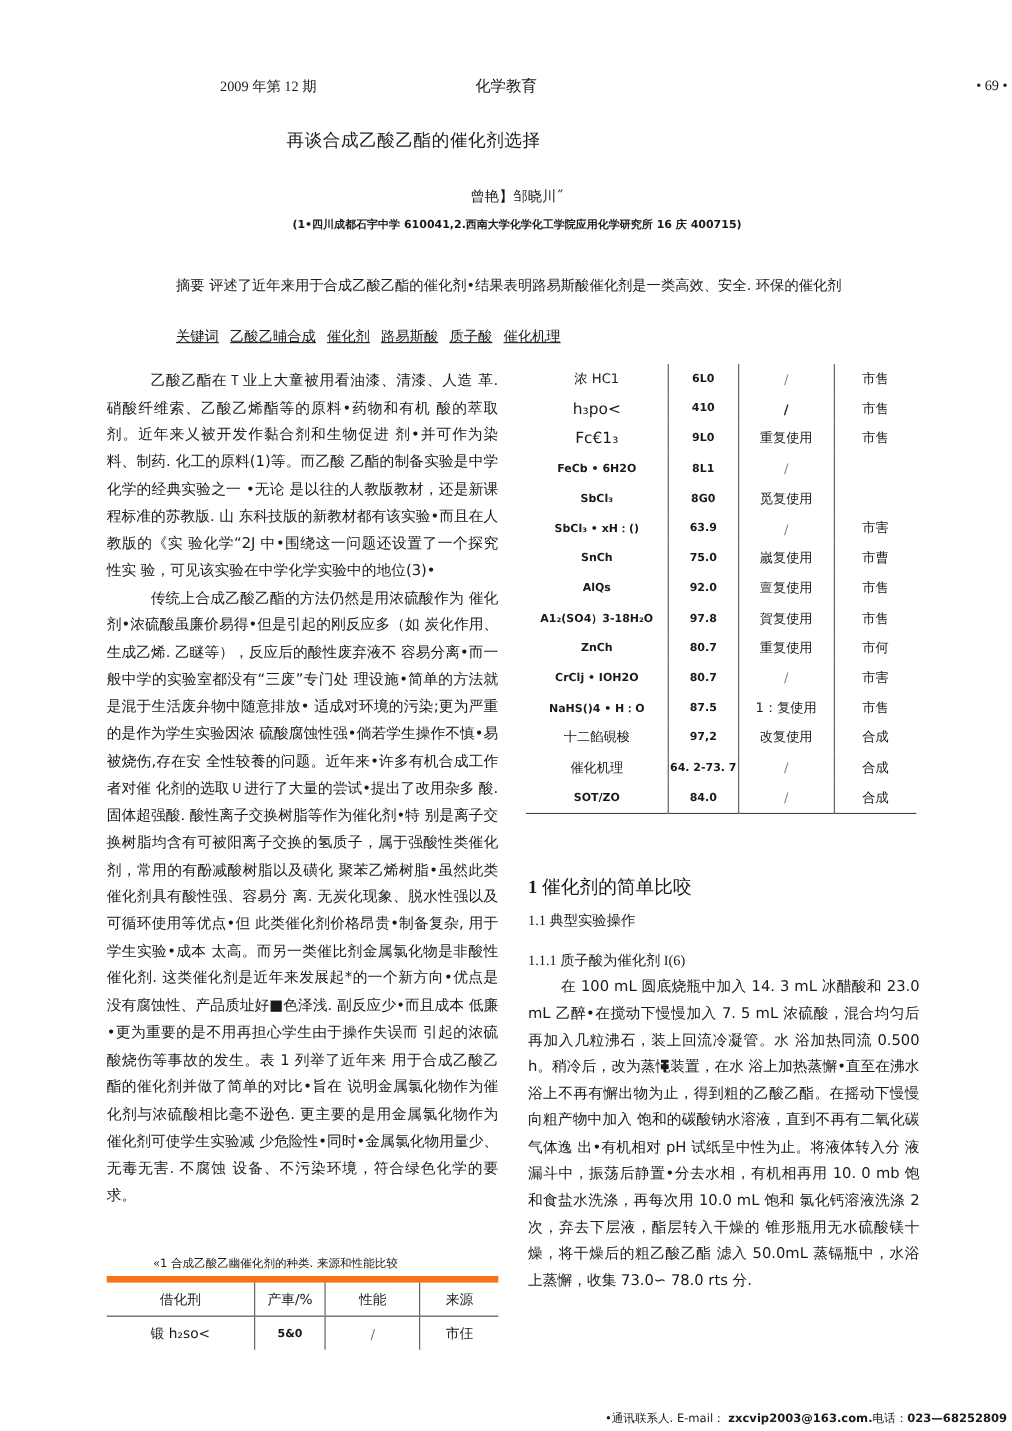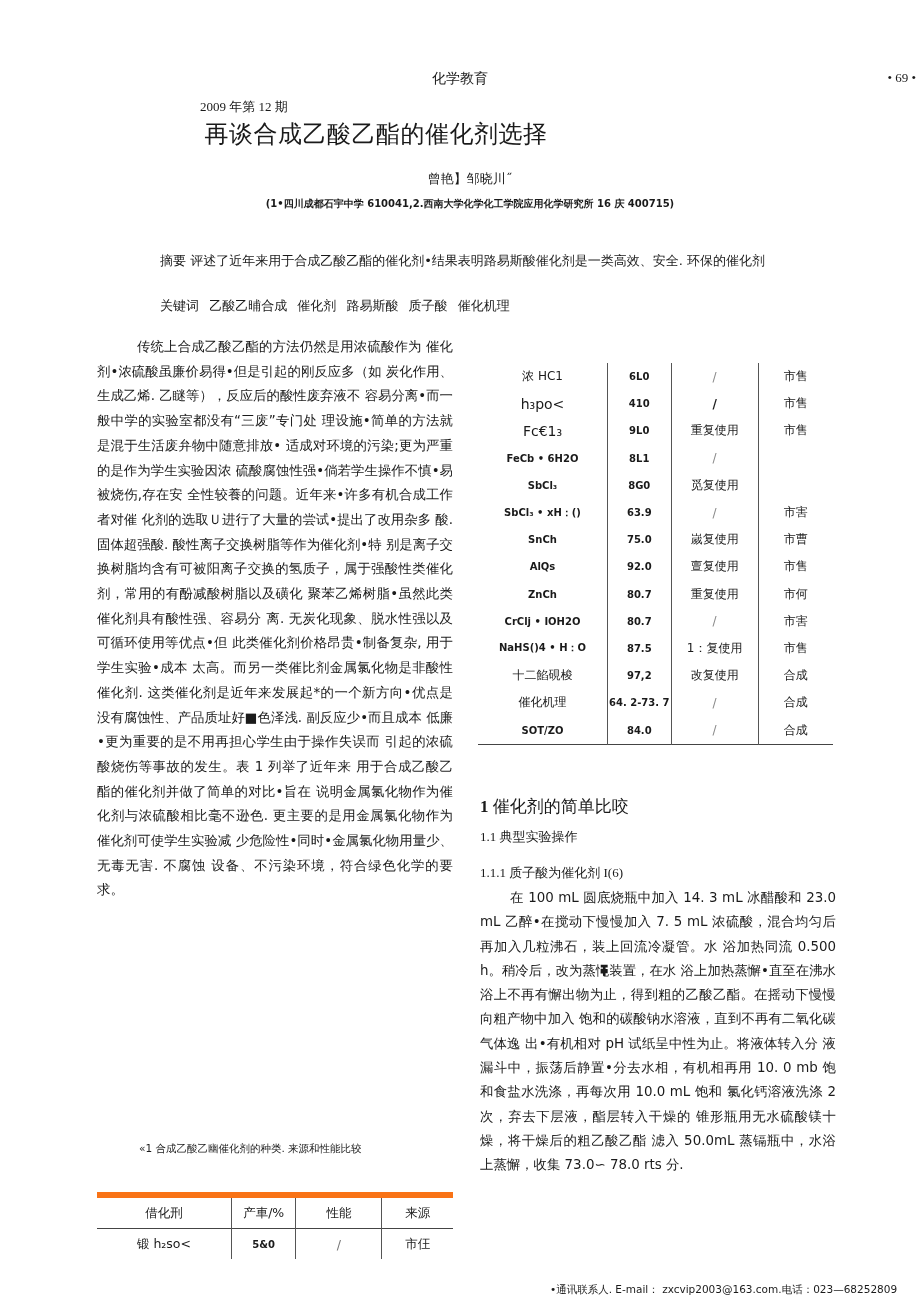--- a/index.html
+++ b/index.html
@@ -1,54 +1,54 @@
 <!DOCTYPE html>
 <html><head>
 <meta charset="utf-8">
 <style>
   html, body { margin: 0; padding: 0; background: #ffffff; }
   body { width: 920px; height: 1301px; position: relative; overflow: hidden; color: #1a1a1a;
          font-family: "DejaVu Sans", "Liberation Sans", sans-serif; }
   .abs { position: absolute; }
   .hdr { top: 70px; font-size: 13px; }
-  .hdr-left { left: 200px; font-family: "Liberation Serif", "DejaVu Serif", serif; margin-top: 28px; }
+  .hdr-left { left: 200px; font-family: "Liberation Serif", "DejaVu Serif", serif; }
   .hdr-center { left: 0; width: 920px; text-align: center; top: 70px; font-size: 14px; }
   .hdr-right { right: 4px; font-family: "Liberation Serif", "DejaVu Serif", serif; }
-  .title { top: 118px; left: 0; width: 752px; text-align: center; font-size: 24px; letter-spacing: 0.5px; }
+  .title { top: 118px; left: 0; width: 752px; text-align: center; font-size: 16px; letter-spacing: 0.5px; }
   .authors { top: 170px; left: 0; width: 940px; text-align: center; font-size: 13px; }
   .affil { top: 197px; left: 0; width: 940px; text-align: center; font-size: 10px; font-weight: bold; }
   .abstract { top: 248px; left: 120px; width: 720px; font-size: 13px; line-height: 25px; }
   .abstract .indent { padding-left: 40px; }
   .keywords { top: 297px; left: 160px; font-size: 13px; }
-  .keywords span { margin-right: 6px; }
+  .keywords span { margin-right: 6px; text-decoration: underline; }
   .left-col { left: 97px; top: 335px; width: 356px; font-size: 13.4px; line-height: 24.7px; text-align: justify; }
   .left-col p { margin: 0; text-indent: 40px; }
   .tbl-caption { left: 97px; top: 1142px; width: 356px; font-size: 10.5px; padding-left: 42px; box-sizing: border-box; }
-  table { border-collapse: collapse; margin-top: 32px; }
+  table { border-collapse: collapse; }
   .tbl-left { left: 97px; top: 1160px; width: 356px; font-size: 12.5px; }
   .tbl-left th, .tbl-left td { text-align: center; height: 28px; font-weight: normal; }
   .tbl-left thead tr { border-top: 6px solid #f97316; border-bottom: 1px solid #444; }
   .tbl-left th + th, .tbl-left td + td { border-left: 1px solid #555; }
   .tbl-right { left: 478px; top: 331px; width: 355px; font-size: 12px; }
   .tbl-right td { text-align: center; height: 27.2px; padding: 0; }
   .tbl-right td + td { border-left: 1px solid #555; }
   .tbl-right tbody { border-bottom: 1px solid #444; }
   .tbl-right td.cat { font-size: 10px; font-weight: bold; }
   .tbl-right td.yld { font-size: 10px; font-weight: bold; }
   .tbl-right td.perf, .tbl-right td.src { font-size: 12px; }
   .c1 { width: 130px; } .c2 { width: 63px; } .c3 { width: 87px; } .c4 { width: 75px; }
   .lc1 { width: 136px; } .lc2 { width: 63px; } .lc3 { width: 86px; } .lc4 { width: 71px; }
   .sec1 { left: 480px; top: 795px; font-size: 17px; font-family: "Liberation Serif", "DejaVu Serif", serif; }
   .sec1 b { font-weight: bold; }
   .sec11 { left: 480px; top: 828px; font-size: 13px; font-family: "Liberation Serif", "DejaVu Serif", serif; }
   .sec111 { left: 480px; top: 864px; font-size: 13px; font-family: "Liberation Serif", "DejaVu Serif", serif; }
   .right-body { left: 480px; top: 886px; width: 356px; font-size: 13.4px; line-height: 24.3px; text-align: justify; }
   .right-body p { margin: 0; text-indent: 30px; }
   .footer { left: 550px; top: 1283px; font-size: 10.5px; }
-  .footer .email { font-weight: normal; margin-top: 15px; }
+  .footer .email { font-weight: bold; margin-top: 15px; }
 </style>
 </head>
 <body>
 
 <div class="abs hdr hdr-left">2009 年第 12 期</div>
 <div class="abs hdr-center">化学教育</div>
 <div class="abs hdr hdr-right">• 69 •</div>
 
 <div class="abs title">再谈合成乙酸乙酯的催化剂选择</div>
 <div class="abs authors">曾艳】邹晓川˝</div>
@@ -64,20 +64,21 @@
 <div class="abs keywords">
   <span>关键词</span>
   <span>乙酸乙晡合成</span>
   <span>催化剂</span>
   <span>路易斯酸</span>
   <span>质子酸</span>
   <span>催化机理</span>
 </div>
 
 <div class="abs left-col">
+  <p>乙酸乙酯在Ｔ业上大童被用看油漆、清漆、人造 革. 硝酸纤维索、乙酸乙烯酯等的原料•药物和有机 酸的萃取剂。近年来乂被开发作黏合剂和生物促进 剂•并可作为染料、制药. 化工的原料(1)等。而乙酸 乙酯的制备实验是中学化学的经典实验之一 •无论 是以往的人教版教材，还是新课程标准的苏教版. 山 东科技版的新教材都有该实验•而且在人教版的《实 验化学“2J 中•围绕这一问题还设置了一个探究性实 验，可见该实验在中学化学实验中的地位(3)•</p>
   <p>传统上合成乙酸乙酯的方法仍然是用浓硫酸作为 催化剂•浓硫酸虽廉价易得•但是引起的刚反应多（如 炭化作用、生成乙烯. 乙瞇等），反应后的酸性废弃液不 容易分离•而一般中学的实验室都没有“三废”专门处 理设施•简单的方法就是混于生活废弁物中随意排放• 适成对环境的污染;更为严重的是作为学生实验因浓 硫酸腐蚀性强•倘若学生操作不慎•易被烧伤,存在安 全性较養的问题。近年来•许多有机合成工作者对催 化剂的选取Ｕ进行了大量的尝试•提出了改用杂多 酸. 固体超强酸. 酸性离子交换树脂等作为催化剂•特 别是离子交换树脂均含有可被阳离子交换的氢质子，属于强酸性类催化剂，常用的有酚减酸树脂以及磺化 聚苯乙烯树脂•虽然此类催化剂具有酸性强、容易分 离. 无炭化现象、脱水性强以及可循环使用等优点•但 此类催化剂价格昂贵•制备复杂, 用于学生实验•成本 太高。而另一类催比剂金属氯化物是非酸性催化剂. 这类催化剂是近年来发展起*的一个新方向•优点是 没有腐蚀性、产品质址好■色泽浅. 副反应少•而且成本 低廉•更为重要的是不用再担心学生由于操作失误而 引起的浓硫酸烧伤等事故的发生。表 1 列举了近年来 用于合成乙酸乙酯的催化剂并做了简单的对比•旨在 说明金属氯化物作为催化剂与浓硫酸相比毫不逊色. 更主要的是用金属氯化物作为催化剂可使学生实验减 少危险性•同时•金属氯化物用量少、无毒无害. 不腐蚀 设备、不污染环境，符合绿色化学的要求。</p>
 </div>
 
 <div class="abs tbl-caption">«1 合成乙酸乙幽催化剂的种类. 来源和性能比较</div>
 
 <table class="abs tbl-left">
   <thead>
     <tr>
       <th class="lc1">借化刑</th>
       <th class="lc2">产車/%</th>
@@ -139,20 +140,26 @@
         <td class="perf">嵗复使用</td>
         <td class="src">市曹</td>
       </tr>
     <tr>
         <td class="cat">AlQs</td>
         <td class="yld">92.0</td>
         <td class="perf">亶复使用</td>
         <td class="src">市售</td>
       </tr>
     <tr>
+        <td class="cat">A1₂(SO4）3-18H₂O</td>
+        <td class="yld">97.8</td>
+        <td class="perf">賀复使用</td>
+        <td class="src">市售</td>
+      </tr>
+    <tr>
         <td class="cat">ZnCh</td>
         <td class="yld">80.7</td>
         <td class="perf">重复使用</td>
         <td class="src">市何</td>
       </tr>
     <tr>
         <td class="cat">CrClj • IOH2O</td>
         <td class="yld">80.7</td>
         <td class="perf" style="color:#888">/</td>
         <td class="src">市害</td>

